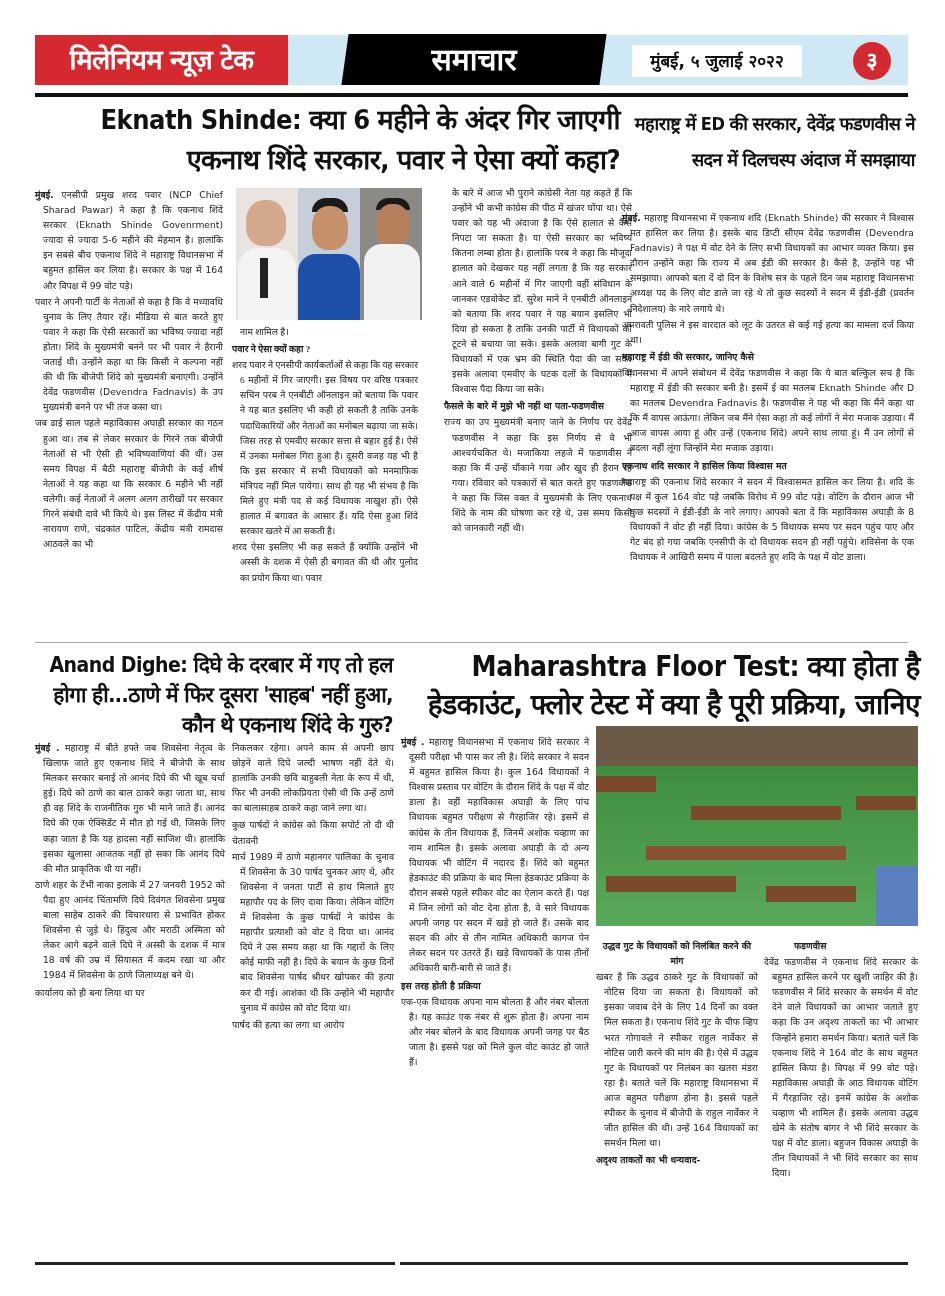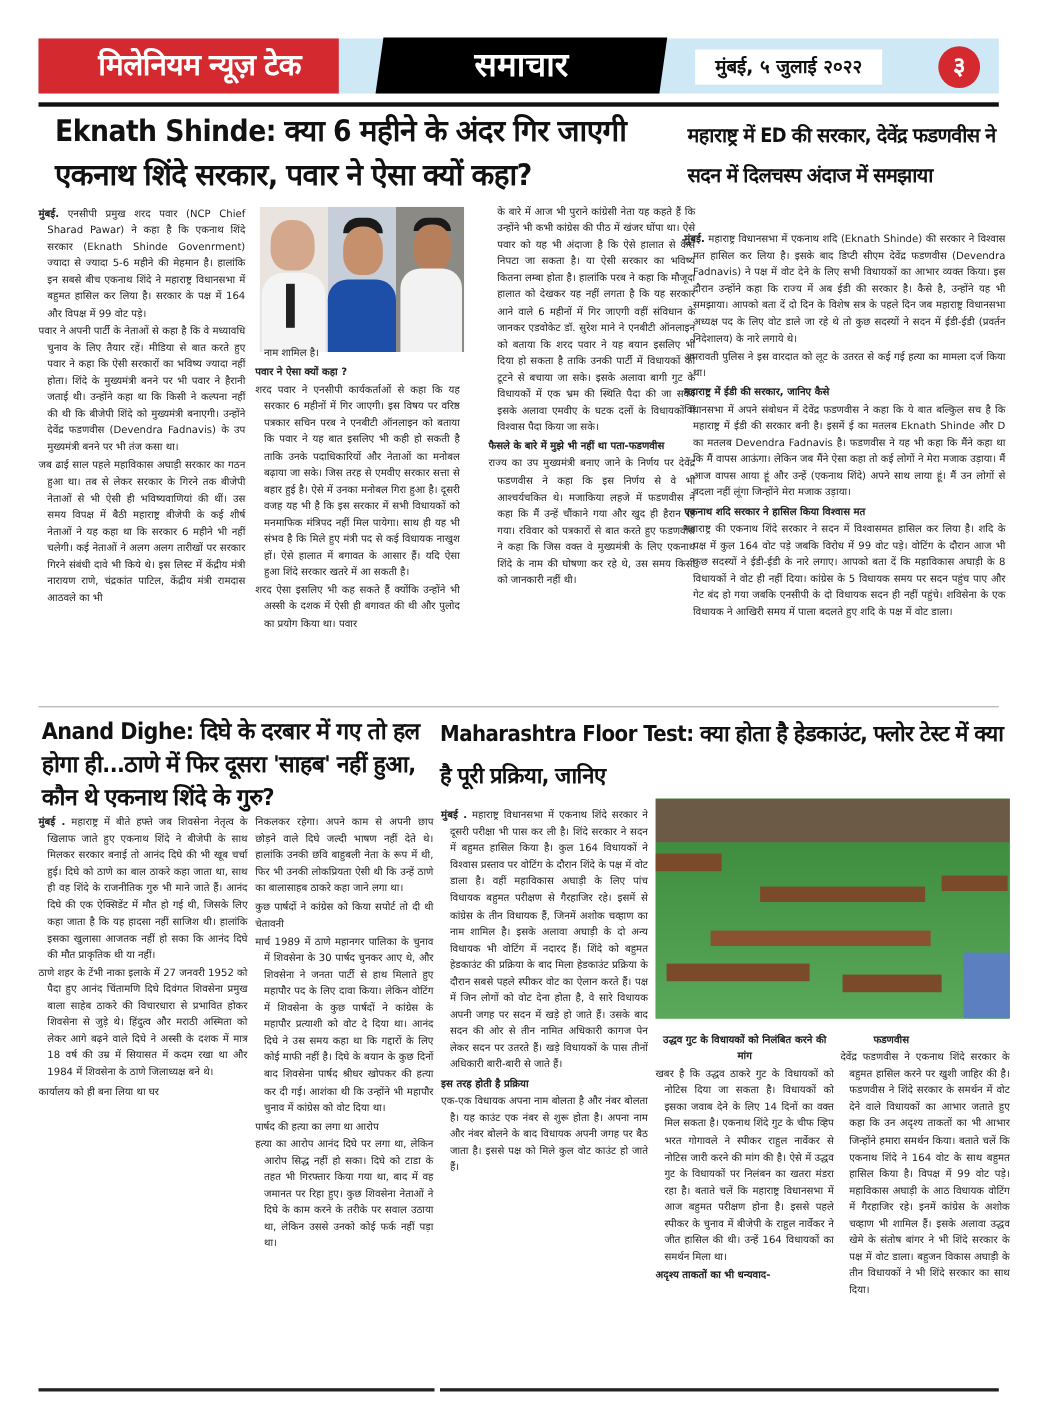--- a/index.html
+++ b/index.html
@@ -1,31 +1,31 @@
 <!DOCTYPE html>
 <html><head>
 <meta charset="utf-8">
 <style>
   html,body{margin:0;padding:0;background:#fff;}
   body{width:945px;height:1296px;position:relative;overflow:hidden;font-family:"DejaVu Sans",sans-serif;color:#111;}
   .abs{position:absolute;}
   
   .mast{left:35px;top:35px;width:873px;height:50px;background:#cfe8f6;}
-  .brand{left:35px;top:35px;width:253px;height:50px;background:#d42a2f;color:#fff;font-weight:bold;font-size:27px;line-height:50px;text-align:center;font-family:"DejaVu Sans Condensed","DejaVu Sans",sans-serif;letter-spacing:-0.5px;padding-left:20px;}
+  .brand{left:35px;top:35px;width:253px;height:50px;background:#d42a2f;color:#fff;font-weight:bold;font-size:27px;line-height:50px;text-align:center;font-family:"DejaVu Sans Condensed","DejaVu Sans",sans-serif;letter-spacing:-0.5px;}
   .section-box{left:345px;top:34px;width:258px;height:51px;background:#000;transform:skewX(-8deg);}
   .section-label{left:345px;top:34px;width:258px;height:66px;color:#fff;font-weight:bold;font-size:30px;line-height:51px;text-align:center;}
   .dateline{left:632px;top:45px;width:170px;height:32px;background:#fff;font-size:17px;line-height:32px;text-align:center;font-weight:bold;}
   .pageno{left:853px;top:42px;width:38px;height:38px;border-radius:50%;background:#d42a2f;color:#fff;font-weight:bold;font-size:22px;line-height:38px;text-align:center;}
   .rule{left:35px;top:93px;width:873px;height:4px;background:#111;}
   .hrule{height:3px;background:#222;}
-  .headline{font-weight:bold;text-align:left;color:#111;font-family:"DejaVu Sans Condensed","DejaVu Sans",sans-serif;letter-spacing:-0.5px;}
+  .headline{font-weight:bold;text-align:right;color:#111;font-family:"DejaVu Sans Condensed","DejaVu Sans",sans-serif;letter-spacing:-0.5px;}
   .h1{left:50px;top:100px;width:570px;font-size:27px;line-height:40px;}
   .h2{left:625px;top:106px;width:290px;font-size:18px;line-height:36px;}
   .h3{left:38px;top:650px;width:355px;font-size:21px;line-height:30px;}
-  .h4{left:400px;top:648px;width:520px;font-size:20px;line-height:38px;}
+  .h4{left:400px;top:648px;width:520px;font-size:28px;line-height:38px;}
   .col{font-size:9.2px;line-height:15.1px;text-align:justify;color:#222;}
   .col p{margin:0 0 1px 0;text-indent:-8px;padding-left:8px;}
   .col .sub{font-weight:bold;margin:2px 0 1px 0;text-indent:0;padding-left:0;}
   .col b{font-weight:bold;}
   .photo{overflow:hidden;}
   .face{position:absolute;border-radius:45% 45% 40% 40%;}
 </style>
 </head>
 <body>
 
@@ -56,21 +56,21 @@
     <div class="face" style="left:14px;top:18px;width:36px;height:44px;background:#c6906d;"></div>
     <div class="abs" style="left:0;top:66px;width:62px;height:66px;background:#1e4fa8;border-radius:18px 18px 0 0;"></div>
   </div>
   <div class="abs" style="left:124px;top:0;width:62px;height:132px;background:#8c8a85;">
     <div class="abs" style="left:16px;top:10px;width:34px;height:12px;background:#1a1a1a;border-radius:18px 18px 0 0;"></div>
     <div class="face" style="left:16px;top:16px;width:34px;height:42px;background:#b57f5c;"></div>
     <div class="abs" style="left:4px;top:56px;width:56px;height:76px;background:#f2f2f2;border-radius:18px 18px 0 0;"></div>
   </div>
 </div>
 
-<div class="abs col" style="left:232px;top:314px;width:186px;">
+<div class="abs col" style="left:232px;top:325px;width:186px;font-family:Liberation Serif, serif;">
   <p style="text-indent:0;padding-left:8px;">नाम शामिल है।</p>
   <p class="sub">पवार ने ऐसा क्यों कहा ?</p>
   <p>शरद पवार ने एनसीपी कार्यकर्ताओं से कहा कि यह सरकार 6 महीनों में गिर जाएगी। इस विषय पर वरिष्ठ पत्रकार सचिन परब ने एनबीटी ऑनलाइन को बताया कि पवार ने यह बात इसलिए भी कही हो सकती है ताकि उनके पदाधिकारियों और नेताओं का मनोबल बढ़ाया जा सके। जिस तरह से एमवीए सरकार सत्ता से बहार हुई है। ऐसे में उनका मनोबल गिरा हुआ है। दूसरी वजह यह भी है कि इस सरकार में सभी विधायकों को मनमाफिक मंत्रिपद नहीं मिल पायेगा। साथ ही यह भी संभव है कि मिले हुए मंत्री पद से कई विधायक नाखुश हों। ऐसे हालात में बगावत के आसार हैं। यदि ऐसा हुआ शिंदे सरकार खतरे में आ सकती है।</p>
   <p>शरद ऐसा इसलिए भी कह सकते हैं क्योंकि उन्होंने भी अस्सी के दशक में ऐसी ही बगावत की थी और पुलोद का प्रयोग किया था। पवार</p>
 </div>
 
 <div class="abs col" style="left:428px;top:185px;width:188px;margin-left:16px;">
   <p style="text-indent:0;padding-left:8px;">के बारे में आज भी पुराने कांग्रेसी नेता यह कहते हैं कि उन्होंने भी कभी कांग्रेस की पीठ में खंजर घोंपा था। ऐसे पवार को यह भी अंदाजा है कि ऐसे हालात से कैसे निपटा जा सकता है। या ऐसी सरकार का भविष्य कितना लम्बा होता है। हालांकि परब ने कहा कि मौजूदा हालात को देखकर यह नहीं लगता है कि यह सरकार आने वाले 6 महीनों में गिर जाएगी वहीं संविधान के जानकर एडवोकेट डॉ. सुरेश माने ने एनबीटी ऑनलाइन को बताया कि शरद पवार ने यह बयान इसलिए भी दिया हो सकता है ताकि उनकी पार्टी में विधायकों को टूटने से बचाया जा सके। इसके अलावा बागी गुट के विधायकों में एक भ्रम की स्थिति पैदा की जा सके। इसके अलावा एमवीए के घटक दलों के विधायकों में विश्वास पैदा किया जा सके।</p>
   <p class="sub">फैसले के बारे में मुझे भी नहीं था पता-फडणवीस</p>
   <p>राज्य का उप मुख्यमंत्री बनाए जाने के निर्णय पर देवेंद्र फडणवीस ने कहा कि इस निर्णय से वे भी आश्चर्यचकित थे। मजाकिया लहजे में फडणवीस ने कहा कि मैं उन्हें चौंकाने गया और खुद ही हैरान रह गया। रविवार को पत्रकारों से बात करते हुए फडणवीस ने कहा कि जिस वक्त वे मुख्यमंत्री के लिए एकनाथ शिंदे के नाम की घोषणा कर रहे थे, उस समय किसी को जानकारी नहीं थी।</p>
@@ -95,21 +95,20 @@
   <p><b>मुंबई .</b><span> महाराष्ट्र में बीते हफ्ते जब शिवसेना नेतृत्व के खिलाफ जाते हुए एकनाथ शिंदे ने बीजेपी के साथ मिलकर सरकार बनाई तो आनंद दिघे की भी खूब चर्चा हुई। दिघे को ठाणे का बाल ठाकरे कहा जाता था, साथ ही वह शिंदे के राजनीतिक गुरु भी माने जाते हैं। आनंद दिघे की एक ऐक्सिडेंट में मौत हो गई थी, जिसके लिए कहा जाता है कि यह हादसा नहीं साजिश थी। हालांकि इसका खुलासा आजतक नहीं हो सका कि आनंद दिघे की मौत प्राकृतिक थी या नहीं।</span></p>
   <p>ठाणे शहर के टेंभी नाका इलाके में 27 जनवरी 1952 को पैदा हुए आनंद चिंतामणि दिघे दिवंगत शिवसेना प्रमुख बाला साहेब ठाकरे की विचारधारा से प्रभावित होकर शिवसेना से जुड़े थे। हिंदुत्व और मराठी अस्मिता को लेकर आगे बढ़ने वाले दिघे ने अस्सी के दशक में मात्र 18 वर्ष की उम्र में सियासत में कदम रखा था और 1984 में शिवसेना के ठाणे जिलाध्यक्ष बने थे।</p>
   <p class="sub" style="font-weight:normal;">कार्यालय को ही बना लिया था घर</p>
 </div>
 
 <div class="abs col" style="left:232px;top:740px;width:162px;">
   <p style="text-indent:0;padding-left:0;">निकलकर रहेगा। अपने काम से अपनी छाप छोड़ने वाले दिघे जल्दी भाषण नहीं देते थे। हालांकि उनकी छवि बाहुबली नेता के रूप में थी, फिर भी उनकी लोकप्रियता ऐसी थी कि उन्हें ठाणे का बालासाहब ठाकरे कहा जाने लगा था।</p>
   <p class="sub" style="font-weight:normal;">कुछ पार्षदों ने कांग्रेस को किया सपोर्ट तो दी थी चेतावनी</p>
   <p>मार्च 1989 में ठाणे महानगर पालिका के चुनाव में शिवसेना के 30 पार्षद चुनकर आए थे, और शिवसेना ने जनता पार्टी से हाथ मिलाते हुए महापौर पद के लिए दावा किया। लेकिन वोटिंग में शिवसेना के कुछ पार्षदों ने कांग्रेस के महापौर प्रत्याशी को वोट दे दिया था। आनंद दिघे ने उस समय कहा था कि गद्दारों के लिए कोई माफी नहीं है। दिघे के बयान के कुछ दिनों बाद शिवसेना पार्षद श्रीधर खोपकर की हत्या कर दी गई। आशंका थी कि उन्होंने भी महापौर चुनाव में कांग्रेस को वोट दिया था।</p>
   <p class="sub" style="font-weight:normal;">पार्षद की हत्या का लगा था आरोप</p>
-  <p>हत्या का आरोप आनंद दिघे पर लगा था, लेकिन आरोप सिद्ध नहीं हो सका। दिघे को टाडा के तहत भी गिरफ्तार किया गया था, बाद में वह जमानत पर रिहा हुए। कुछ शिवसेना नेताओं ने दिघे के काम करने के तरीके पर सवाल उठाया था, लेकिन उससे उनको कोई फर्क नहीं पड़ा था।</p>
 </div>
 
 <div class="abs hrule" style="left:35px;top:1262px;width:360px;"></div>
 
 <div class="abs headline h4">Maharashtra Floor Test: क्या होता है हेडकाउंट, फ्लोर टेस्ट में क्या है पूरी प्रक्रिया, जानिए</div>
 
 <div class="abs photo" style="left:596px;top:726px;width:322px;height:200px;background:#4a9a4a;">
   <div class="abs" style="left:0;top:0;width:322px;height:40px;background:#6b5a45;"></div>
   <div class="abs" style="left:0;top:40px;width:322px;height:160px;background:linear-gradient(#3f8e3f,#5aa85a);"></div>
   <div class="abs" style="left:95px;top:80px;width:150px;height:14px;background:#7a4a2a;"></div>

